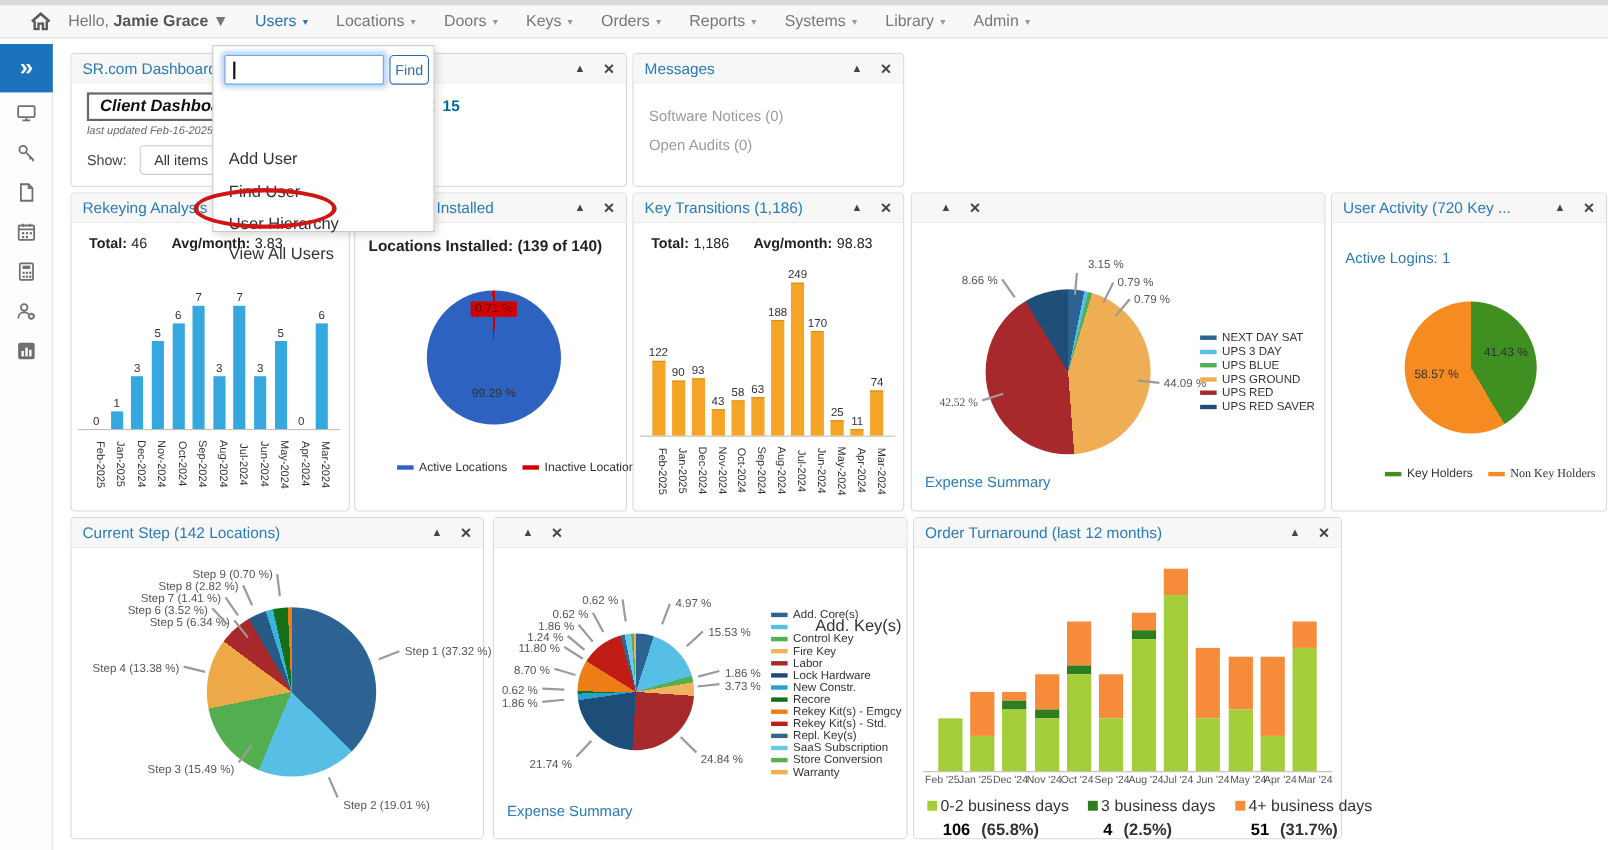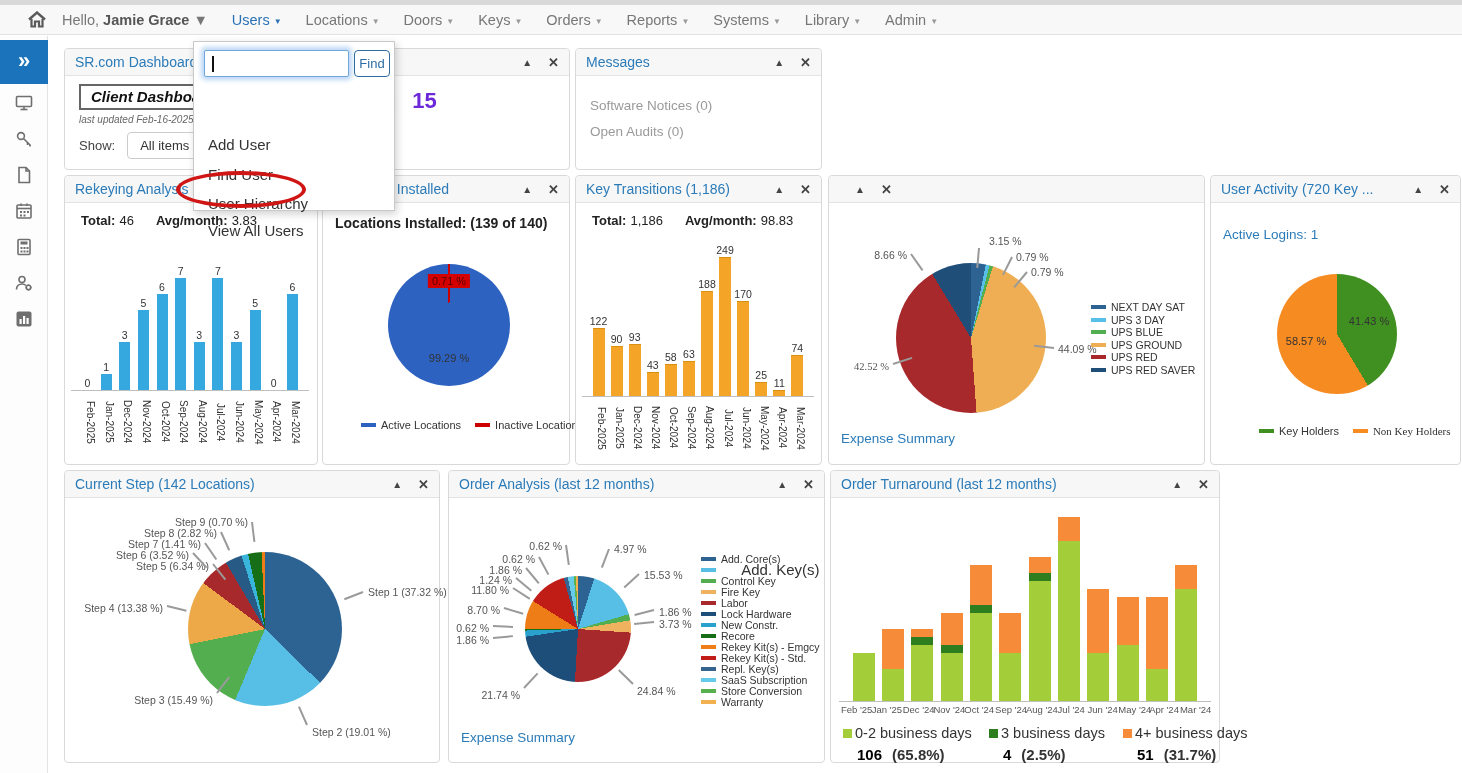--- a/index.html
+++ b/index.html
@@ -33,21 +33,21 @@
   .overlay { position:absolute; inset:0; }
   
   .client-box { position:absolute; left:14px; top:8px; border:2px solid #666; padding:2px 10px 3px;
     font-weight:bold; font-style:italic; font-size:15px; color:#111; white-space:nowrap; }
   .updated { position:absolute; left:14px; top:38px; font-size:10px; font-style:italic; color:#666; white-space:nowrap; }
   .show-row { position:absolute; left:14px; top:56px; font-size:13px; color:#444; display:flex; align-items:center; }
   .fake-select { border:1px solid #ccc; border-radius:4px; padding:5px 12px; margin-left:12px;
     font-size:13px; color:#333; background:#fff; white-space:nowrap; }
   
   .users-count { position:absolute; left:50px; top:12px; font-size:15px; color:#333; }
-  .users-count b { font-size:22px; color:#6d28d9; margin-left:16px; }
+  .users-count b { font-size:14px; color:#0369a1; margin-left:6px; }
   .order-select { position:absolute; left:18px; top:40px; width:178px; height:31px; border:1px solid #ccc;
     border-radius:4px; background:#fff; display:flex; align-items:center; }
   .order-select .val { flex:1; font-size:13.5px; font-style:italic; color:#888; padding-left:72px; white-space:nowrap; overflow:hidden; }
   .order-select .arrow-btn { width:34px; height:100%; border-left:1px solid #ccc; display:flex;
     align-items:center; justify-content:center; font-size:8px; color:#555; cursor:pointer; }
   
   .msg-item { position:absolute; left:14px; font-size:13.5px; color:#9a9a9a; }
   
   .stats { position:absolute; left:16px; top:10px; font-size:13px; color:#222; white-space:nowrap; }
   .stats b { margin-right:4px; }
@@ -496,21 +496,20 @@
         <span class="pie-label anchor-end" style="left: 152px; top: 29px;">Step 8 (2.82 %)</span>
         <div class="leader" style="left: 156px; top: 33px; width: 20px; transform: rotate(65.8209deg);"></div>
         <span class="pie-label anchor-end" style="left: 183px; top: 18px;">Step 9 (0.70 %)</span>
         <div class="leader" style="left: 187px; top: 23px; width: 20px; transform: rotate(83.1363deg);"></div>
       </div>
     </div>
 </div>
 
 <div class="panel" id="panel-orderanalysis" style="left:448px;top:470px;width:377px;height:293px">
   <div class="phead">
-    <span class="ptitle">Order Analysis (last 12 months)</span>
     <span class="pbtn">▲</span>
     <span class="pbtn x">✕</span>
   </div>
   <div class="pbody">
     <div class="overlay" id="host-orderanalysis">
         <div class="pie" style="left: 76px; top: 78px; width: 106px; height: 106px; background: conic-gradient(rgb(45, 99, 147) 0%, rgb(45, 99, 147) 4.97%, rgb(87, 191, 229) 4.97%, rgb(87, 191, 229) 20.5%, rgb(83, 174, 79) 20.5%, rgb(83, 174, 79) 22.36%, rgb(239, 179, 95) 22.36%, rgb(239, 179, 95) 26.09%, rgb(168, 41, 43) 26.09%, rgb(168, 41, 43) 50.93%, rgb(29, 78, 121) 50.93%, rgb(29, 78, 121) 72.67%, rgb(42, 160, 204) 72.67%, rgb(42, 160, 204) 74.53%, rgb(22, 111, 22) 74.53%, rgb(22, 111, 22) 75.15%, rgb(238, 125, 24) 75.15%, rgb(238, 125, 24) 83.85%, rgb(192, 29, 23) 83.85%, rgb(192, 29, 23) 95.65%, rgb(53, 101, 142) 95.65%, rgb(53, 101, 142) 96.89%, rgb(102, 203, 233) 96.89%, rgb(102, 203, 233) 98.75%, rgb(87, 177, 76) 98.75%, rgb(87, 177, 76) 99.37%, rgb(242, 176, 81) 99.37%, rgb(242, 176, 81) 99.99%);"></div>
         <span class="pie-label" style="left: 165px; top: 45px;">4.97 %</span>
         <div class="leader" style="left: 160px; top: 50px; width: 20px; transform: rotate(110.943deg);"></div>
         <span class="pie-label" style="left: 195px; top: 71px;">15.53 %</span>
         <div class="leader" style="left: 190px; top: 75px; width: 20px; transform: rotate(137.447deg);"></div>

